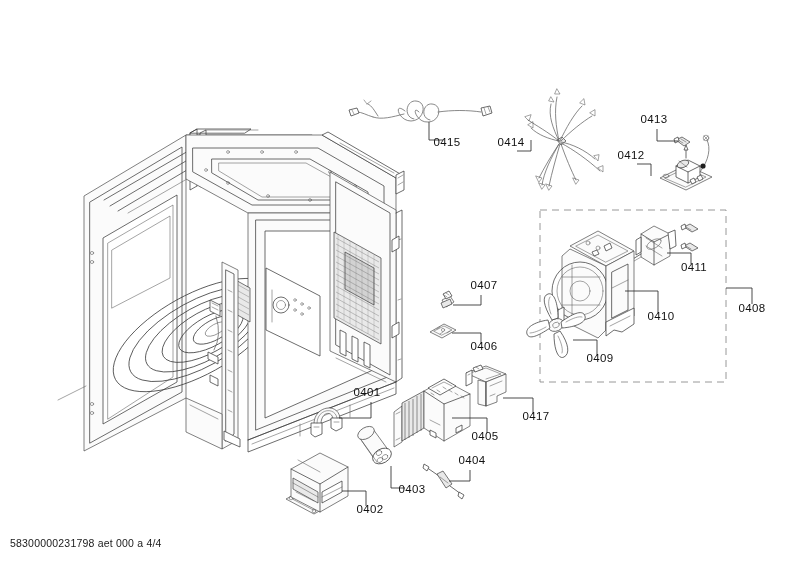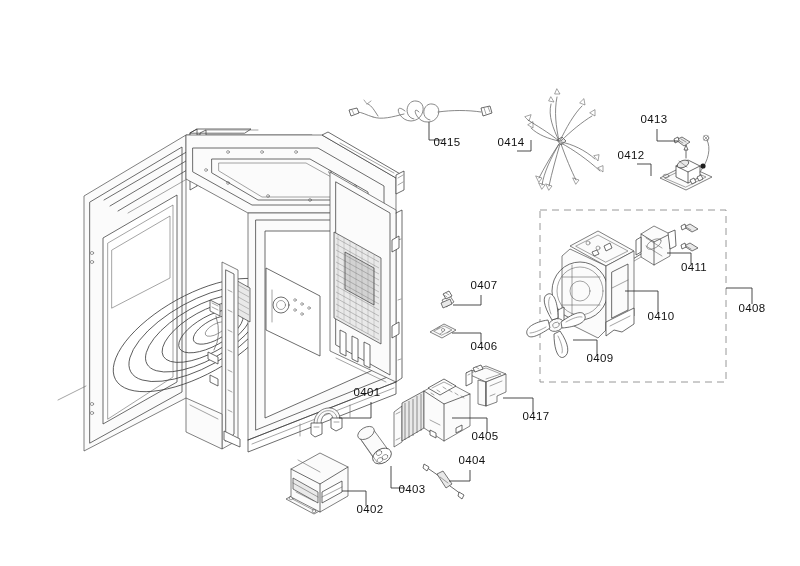--- a/index.html
+++ b/index.html
@@ -623,14 +623,15 @@
       <text class="lbl lbl-mid" x="694" y="271">0411</text>
       <text class="lbl lbl-mid" x="631" y="159">0412</text>
       <text class="lbl lbl-mid" x="654" y="123">0413</text>
       <text class="lbl lbl-mid" x="511" y="146">0414</text>
       <text class="lbl lbl-mid" x="447" y="146">0415</text>
       <text class="lbl lbl-mid" x="536" y="420">0417</text>
     </g>
 
   </svg>
 
+  <div class="footer-text">58300000231798 aet 000 a 4/4</div>
 
 </div>
 
 </body></html>

